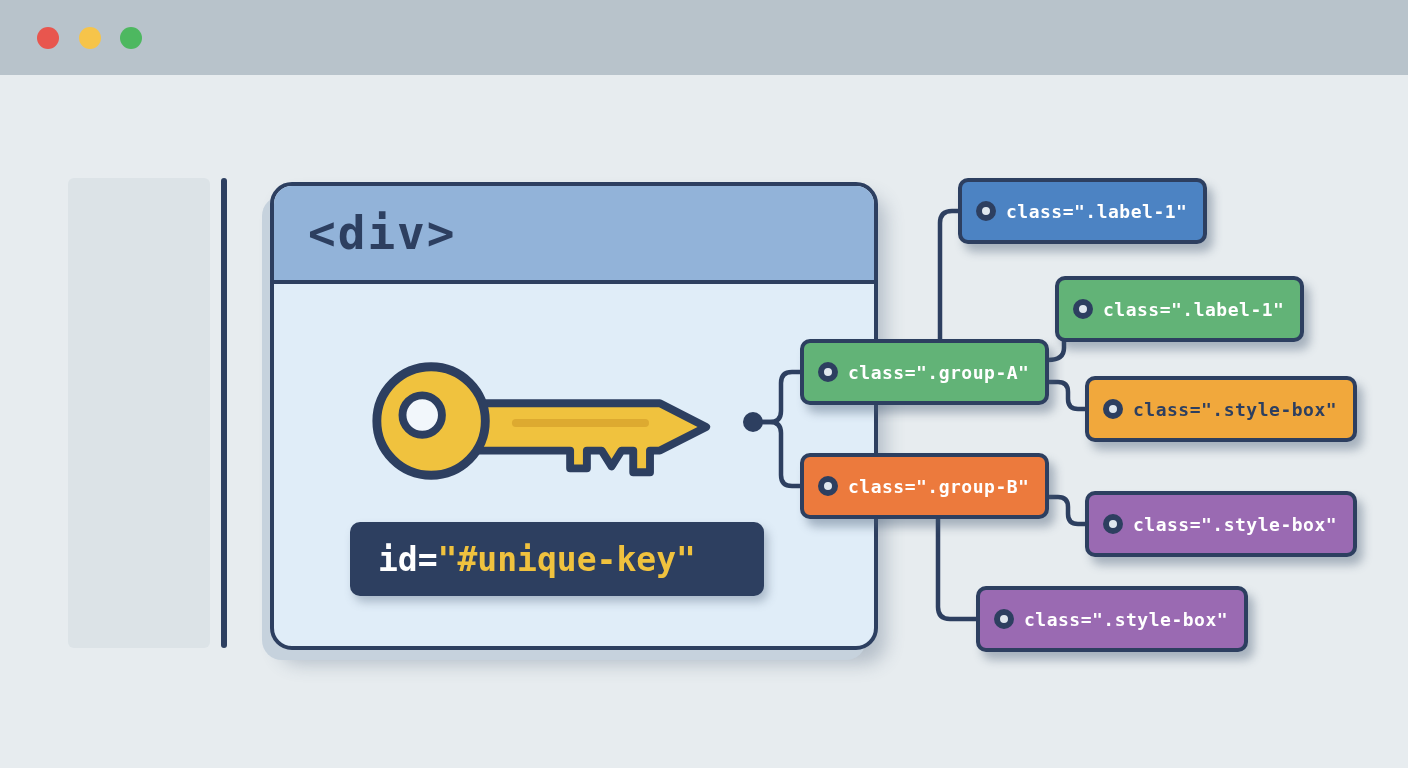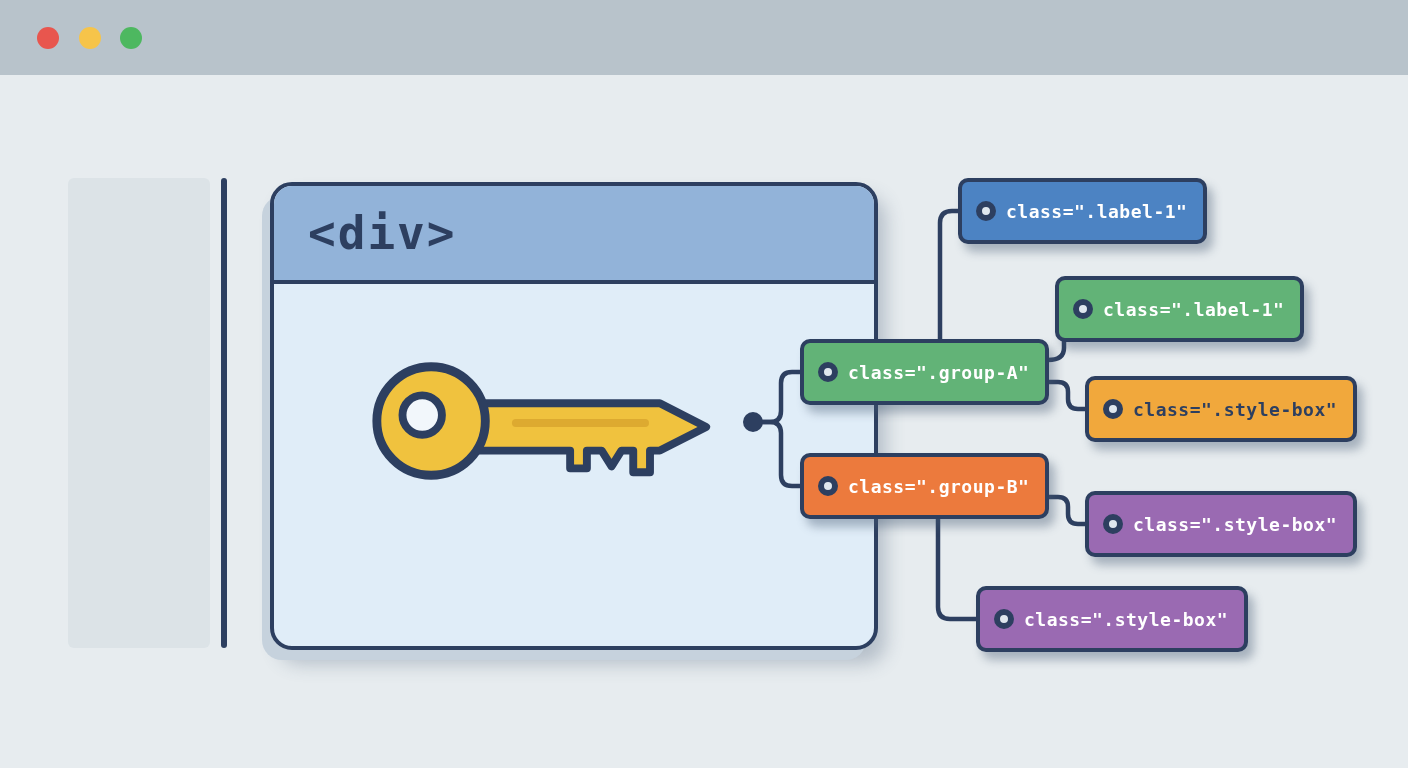--- a/index.html
+++ b/index.html
@@ -82,20 +82,24 @@
       <span class="card-header-label">&lt;div&gt;</span>
     </div>
 
     <svg class="key-svg" viewBox="0 0 360 172" aria-hidden="true">
       <path d="M112 68 H298 L345 92 L298 116 H288 V138 H271 V116 H259 L249 132 L239 116 H224 V134 H207 V116 H112 Z" fill="#f0c23e" stroke="#2d3f60" stroke-width="8" stroke-linejoin="round"></path>
       <line x1="152" y1="88" x2="283" y2="88" stroke="#ddaa30" stroke-width="8" stroke-linecap="round"></line>
       <circle cx="66" cy="86" r="55" fill="#f0c23e" stroke="#2d3f60" stroke-width="9"></circle>
       <circle cx="57" cy="80" r="20" fill="#f2f7fb" stroke="#2d3f60" stroke-width="8"></circle>
     </svg>
 
+    <div class="id-box">
+      <span class="id-prefix">id=</span>
+      <span class="id-value">"#unique-key"</span>
+    </div>
   </div>
 
   <svg class="wires" aria-hidden="true">
     <path d="M753 422 L770 422 Q781 422 781 411 L781 383 Q781 372 792 372 L824 372"></path>
     <path d="M753 422 L770 422 Q781 422 781 433 L781 475 Q781 486 792 486 L824 486"></path>
     <path d="M984 211 L952 211 Q940 211 940 223 L940 339"></path>
     <path d="M1048 360 Q1064 360 1064 348 L1064 321 Q1064 309 1076 309 L1079 309"></path>
     <path d="M1048 382 L1058 382 Q1068 382 1068 392 L1068 399 Q1068 409 1078 409 L1109 409"></path>
     <path d="M1048 497 L1058 497 Q1068 497 1068 507 L1068 514 Q1068 524 1078 524 L1109 524"></path>
     <path d="M938 519 L938 607 Q938 619 950 619 L1000 619"></path>

